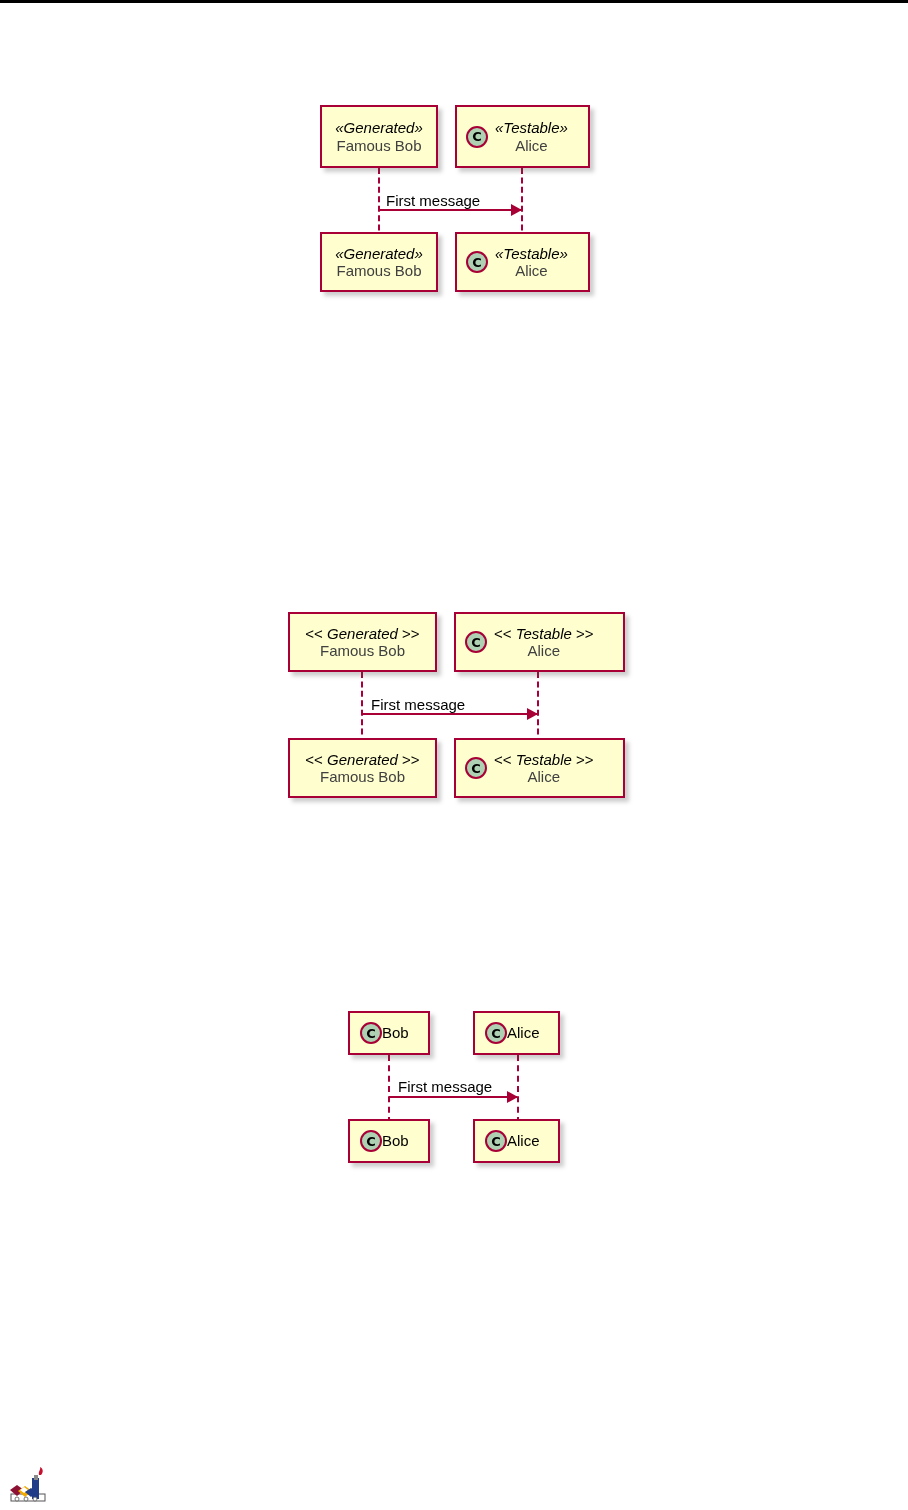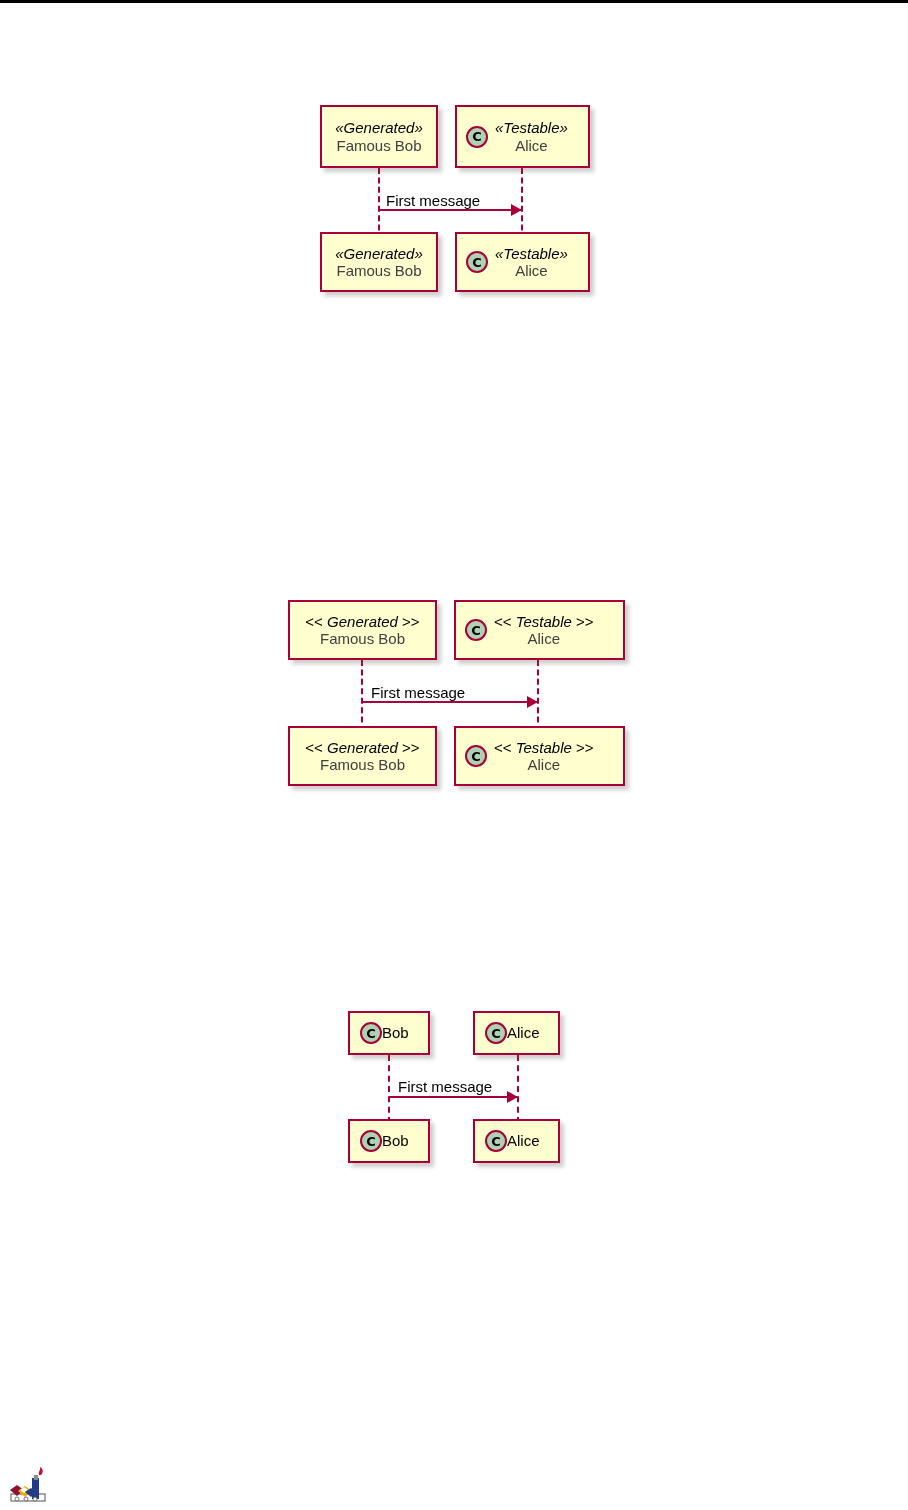--- a/index.html
+++ b/index.html
@@ -168,21 +168,21 @@
 
   <div class="participant with-icon" style="left:455px; top:232px; width:135px; height:60px; padding-left:9px;">
     <span class="class-circle">C</span>
     <span class="txtcol" style="margin-left:7px;">
       <span class="stereotype">«Testable»</span>
       <span class="pname">Alice</span>
     </span>
   </div>
 </div>
 
-<div class="diagram" style="left:0; top:0; width:908px; height:820px;">
+<div class="diagram" style="left:0; top:12px; width:908px; height:820px;">
 
   <div class="lifeline" style="left:361px; top:660px; height:72px;"></div>
   <div class="lifeline" style="left:537px; top:660px; height:72px;"></div>
 
   <div class="participant" style="left:288px; top:600px; width:149px; height:60px;">
     <span class="stereotype">
       <span class="brk">&lt;&lt;</span>
       <span>Generated</span>
       <span class="brk">&gt;&gt;</span>
     </span>

